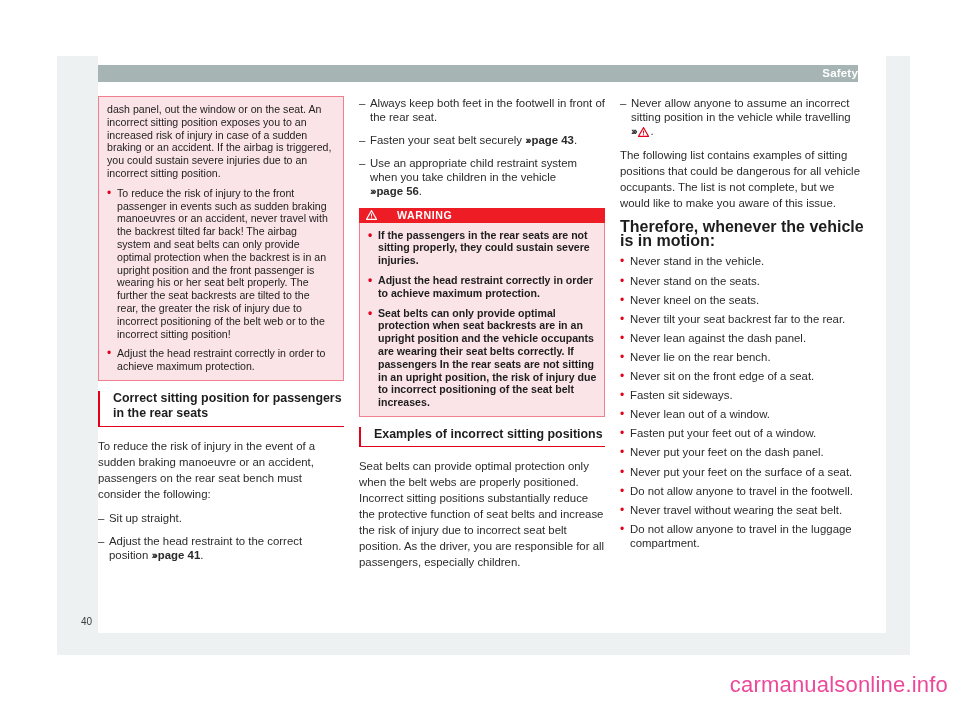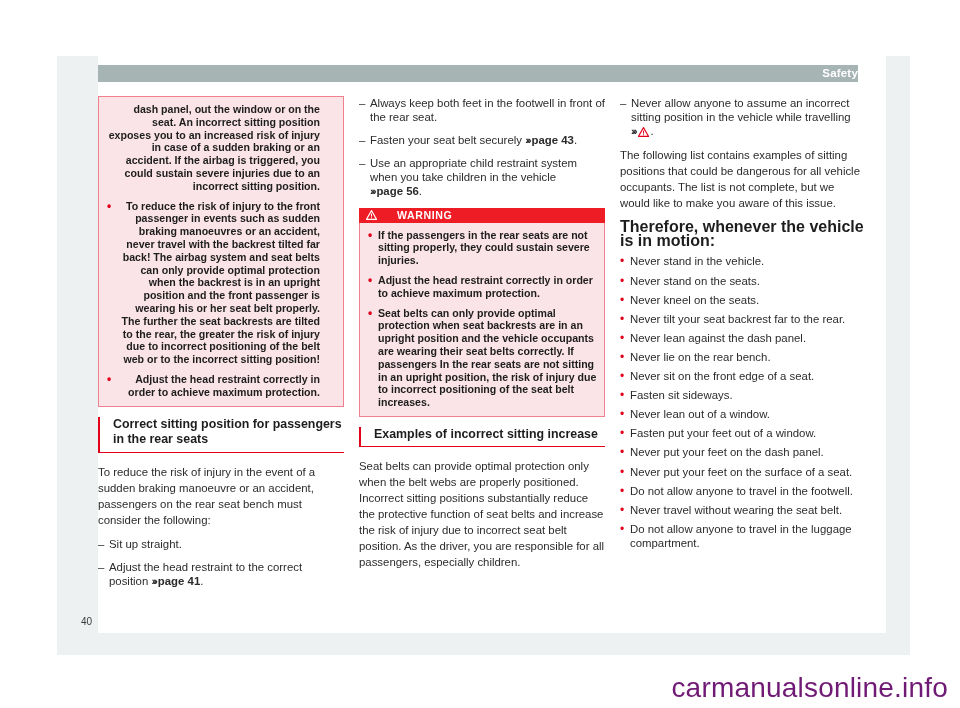--- a/index.html
+++ b/index.html
@@ -67,22 +67,22 @@
     color: #3b3b3b;
   }
 
   
   #watermark {
     position: absolute;
     left: 0;
     top: 672px;
     width: 948px;
     text-align: right;
-    font-size: 28px;
-    color: #701a75;
+    font-size: 22px;
+    color: #ec4899;
     letter-spacing: .2px;
   }
 
   
   #columns {
     position: absolute;
     left: 98px;
     top: 96px;
     width: 770px;
     height: 530px;
@@ -165,24 +165,23 @@
   .pink-box {
     background: #fbe4e8;
     border: 1px solid #f08090;
     padding: 6px 7px 3px 8px;
     margin: 0 0 10px 0;
     box-sizing: border-box;
   }
   .pink-box p {
     font-size: 10.6px;
     line-height: 12.8px;
-    font-weight: 700;
+    font-weight: 400;
     color: #1d1d1d;
-    margin: 0 16px 7px 0;
-    text-align: right;
+    margin: 0 4px 7px 0;
   }
   .pink-box p:last-child { margin-bottom: 4px; }
   .pink-box p.b {
     padding-left: 10px;
     position: relative;
   }
   .pink-box p.b .dot {
     position: absolute;
     left: 0;
     top: 0;
@@ -317,21 +316,21 @@
             <span class="dot">•</span>
             <span>Adjust the head restraint correctly in order to achieve maximum protection.</span>
           </p>
           <p>
             <span class="dot">•</span>
             <span>Seat belts can only provide optimal protection when seat backrests are in an upright position and the vehicle occupants are wearing their seat belts correctly. If passengers In the rear seats are not sitting in an upright position, the risk of injury due to incorrect positioning of the seat belt increases.</span>
           </p>
         </div>
       </div>
 
-      <div class="section-heading">Examples of incorrect sitting increase</div>
+      <div class="section-heading">Examples of incorrect sitting positions</div>
 
       <p class="body-text">Seat belts can provide optimal protection only when the belt webs are properly positioned. Incorrect sitting positions substantially reduce the protective function of seat belts and increase the risk of injury due to incorrect seat belt position. As the driver, you are responsible for all passengers, especially children.</p>
 
     </div>
 
     <div class="col">
 
       <p class="dash-item">
         <span class="dash">–</span>
         <span>Never allow anyone to assume an incorrect sitting position in the vehicle while travelling</span>

